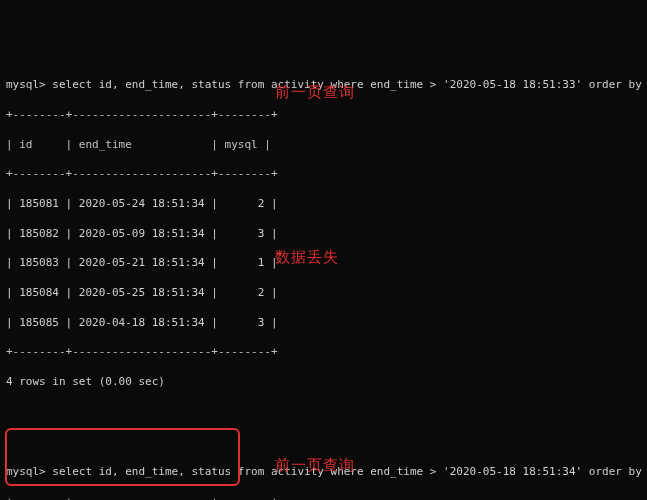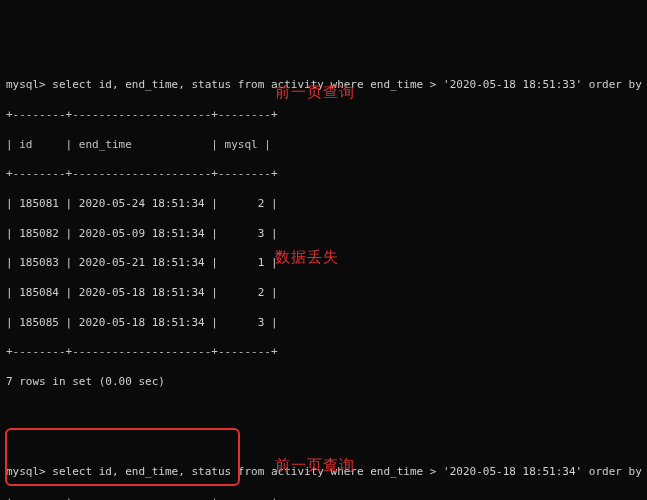--- a/index.html
+++ b/index.html
@@ -48,24 +48,24 @@
 
 
 
 <div class="prompt">mysql&gt; select id, end_time, status from activity where end_time &gt; '2020-05-18 18:51:33' order by end_time asc limit 5;</div>
 <div class="border-row">+--------+---------------------+--------+</div>
 <div class="header-row">| id     | end_time            | mysql |</div>
 <div class="border-row">+--------+---------------------+--------+</div>
 <div class="data-row">| 185081 | 2020-05-24 18:51:34 |      2 |</div>
 <div class="data-row">| 185082 | 2020-05-09 18:51:34 |      3 |</div>
 <div class="data-row">| 185083 | 2020-05-21 18:51:34 |      1 |</div>
-<div class="data-row">| 185084 | 2020-05-18 18:51:34 |      2 |</div>
-<div class="data-row">| 185085 | 2020-05-18 18:51:34 |      3 |</div>
+<div class="data-row">| 185084 | 2020-05-25 18:51:34 |      2 |</div>
+<div class="data-row">| 185085 | 2020-04-18 18:51:34 |      3 |</div>
 <div class="border-row">+--------+---------------------+--------+</div>
-<div class="result-msg">7 rows in set (0.00 sec)</div>
+<div class="result-msg">4 rows in set (0.00 sec)</div>
 <div class="blank"></div>
 
 
 <div class="prompt">mysql&gt; select id, end_time, status from activity where end_time &gt; '2020-05-18 18:51:34' order by end_time asc limit 5;</div>
 <div class="border-row">+--------+---------------------+--------+</div>
 
 
 
 
 

